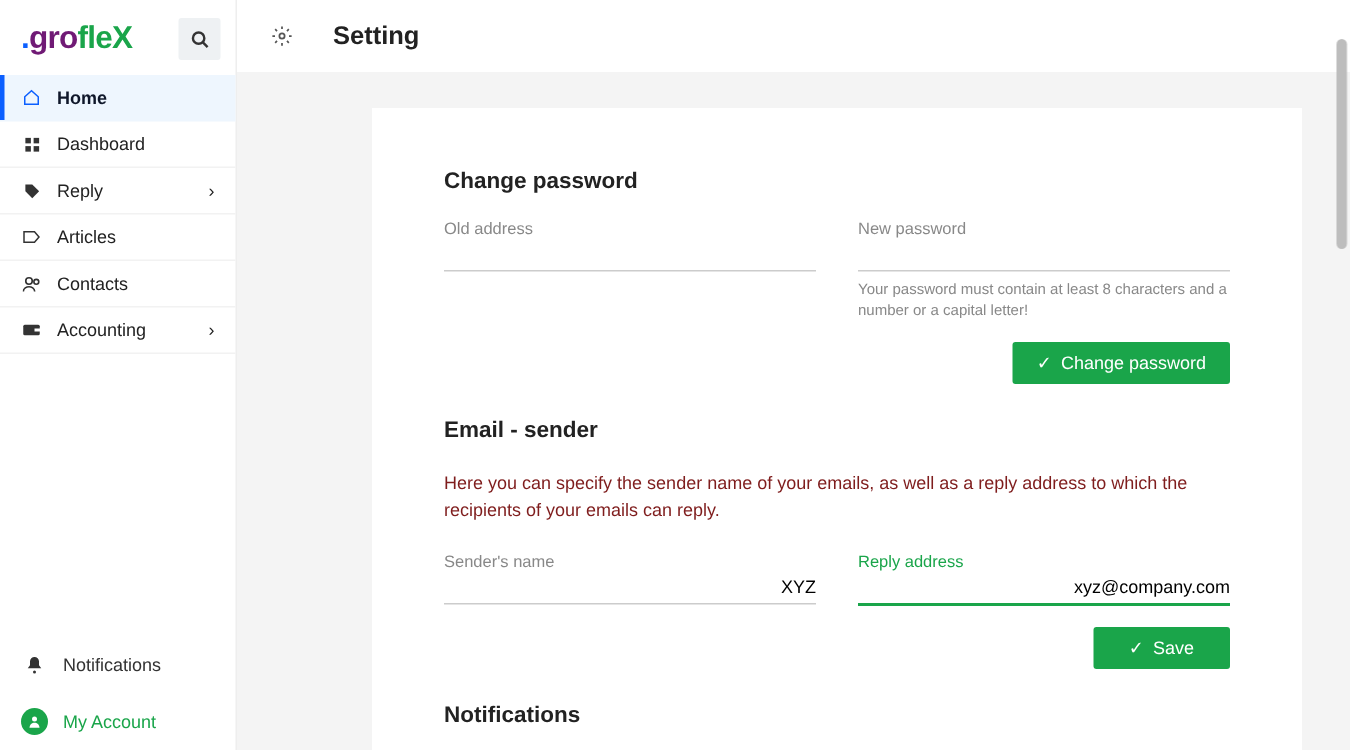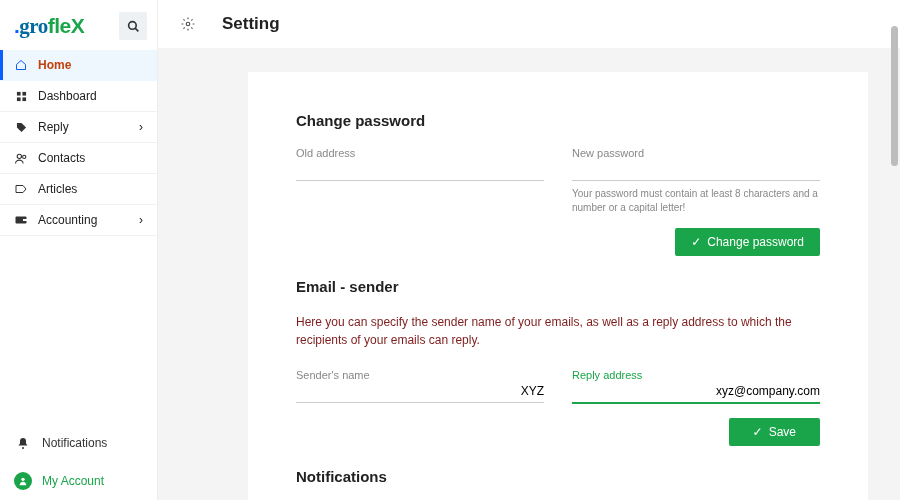--- a/index.html
+++ b/index.html
@@ -4,28 +4,28 @@
 <style>
   * { box-sizing: border-box; margin: 0; padding: 0; }
   body { font-family: "Segoe UI", Arial, sans-serif; background: #f4f4f4; color: #333; font-size: 13px; overflow: hidden; }
   .app { display: flex; width: 900px; height: 500px; position: relative; }
   
   
   .sidebar { width: 158px; background: #fff; display: flex; flex-direction: column; border-right: 1px solid #eee; position: relative; }
   .sidebar-top { padding: 12px 10px 10px 14px; display: flex; align-items: center; gap: 8px; }
   .logo { font-size: 21px; font-weight: 700; letter-spacing: -0.5px; }
   .logo .dot { color: #0b5fff; }
-  .logo .gro { color: #0369a1; font-family: Liberation Serif, serif; }
+  .logo .gro { color: #701a75; }
   .logo .flex { color: #1aa54a; }
   .logo .x { color: #1aa54a; }
   .search-btn { width: 28px; height: 28px; background: #eef1f3; display: flex; align-items: center; justify-content: center; border-radius: 2px; margin-left: auto; cursor: pointer; }
   
   .nav { flex: 1; display: flex; flex-direction: column; }
   .nav-item { display: flex; align-items: center; padding: 8px 14px; font-size: 12px; color: #222; cursor: pointer; border-bottom: 1px solid #f2f2f2; position: relative; }
-  .nav-item.active { background: #eef6fe; color: #c2410c; font-weight: 600; border-bottom-color: transparent; }
+  .nav-item.active { background: #eef6fe; color: #0f172a; font-weight: 600; border-bottom-color: transparent; }
   .nav-item.active::before { content: ""; position: absolute; left: 0; top: 0; bottom: 0; width: 3px; background: #0b5fff; }
   .nav-ico { width: 14px; height: 14px; margin-right: 10px; display: inline-flex; align-items: center; justify-content: center; font-size: 11px; color: #333; }
   .nav-item.active .nav-ico { color: #0b5fff; }
   .nav-label { flex: 1; }
   .chev { font-size: 12px; color: #222; }
   
   .sidebar-bottom { margin-top: auto; }
   .sb-item { display: flex; align-items: center; padding: 10px 14px; font-size: 12px; color: #333; cursor: pointer; }
   .sb-ico { width: 18px; height: 18px; margin-right: 10px; display: inline-flex; align-items: center; justify-content: center; }
   .acct-ico { width: 18px; height: 18px; border-radius: 50%; background: #1aa54a; display: inline-flex; align-items: center; justify-content: center; color: #fff; }
@@ -104,35 +104,35 @@
         <span class="nav-ico">
           <svg width="11" height="11" viewBox="0 0 24 24" fill="#333">
               <polygon points="2,2 12,2 22,12 12,22 2,12"></polygon>
             </svg>
         </span>
         <span class="nav-label">Reply</span>
         <span class="chev">›</span>
       </div>
       <div class="nav-item">
         <span class="nav-ico">
+          <svg width="12" height="10" viewBox="0 0 24 18" fill="none" stroke="#333" stroke-width="2">
+              <path d="M2 2 H16 L22 9 L16 16 H2 Z"></path>
+            </svg>
+        </span>
+        <span class="nav-label">Articles</span>
+      </div>
+      <div class="nav-item">
+        <span class="nav-ico">
           <svg width="13" height="11" viewBox="0 0 24 20" fill="none" stroke="#333" stroke-width="2">
               <circle cx="8" cy="6" r="4"></circle>
               <circle cx="17" cy="7" r="3"></circle>
               <path d="M1 19c0-4 4-6 7-6s7 2 7 6"></path>
             </svg>
         </span>
         <span class="nav-label">Contacts</span>
-      </div>
-      <div class="nav-item">
-        <span class="nav-ico">
-          <svg width="12" height="10" viewBox="0 0 24 18" fill="none" stroke="#333" stroke-width="2">
-              <path d="M2 2 H16 L22 9 L16 16 H2 Z"></path>
-            </svg>
-        </span>
-        <span class="nav-label">Articles</span>
       </div>
       <div class="nav-item">
         <span class="nav-ico">
           <svg width="12" height="10" viewBox="0 0 24 18" fill="#333">
               <rect x="1" y="2" width="22" height="14" rx="2"></rect>
               <rect x="16" y="7" width="8" height="4" fill="#fff"></rect>
             </svg>
         </span>
         <span class="nav-label">Accounting</span>
         <span class="chev">›</span>

